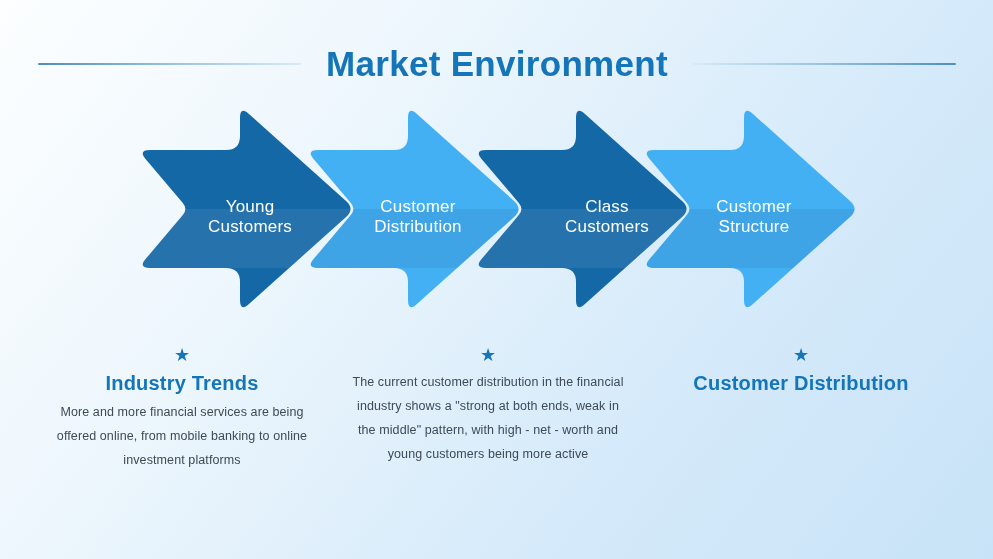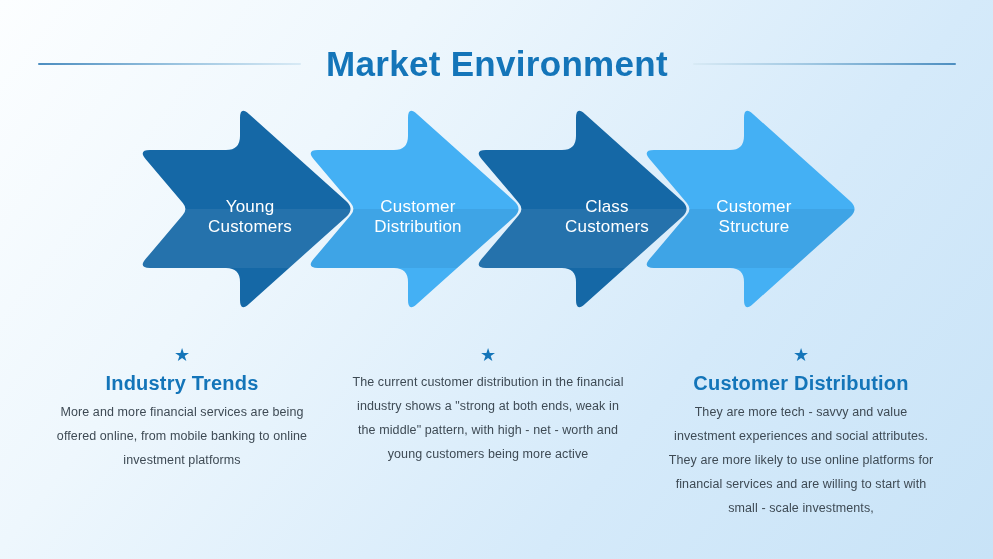--- a/index.html
+++ b/index.html
@@ -110,20 +110,15 @@
     <span class="star">★</span>
     <p class="section-body">The current customer distribution in the financial
 industry shows a "strong at both ends, weak in
 the middle" pattern, with high - net - worth and
 young customers being more active</p>
   </div>
 
   <div class="info-section sec2">
     <span class="star">★</span>
     <h2 class="section-heading">Customer Distribution</h2>
-    <p class="section-body">They are more tech - savvy and value
-investment experiences and social attributes.
-They are more likely to use online platforms for
-financial services and are willing to start with
-small - scale investments,</p>
   </div>
 
 </div>
 
 </body></html>

